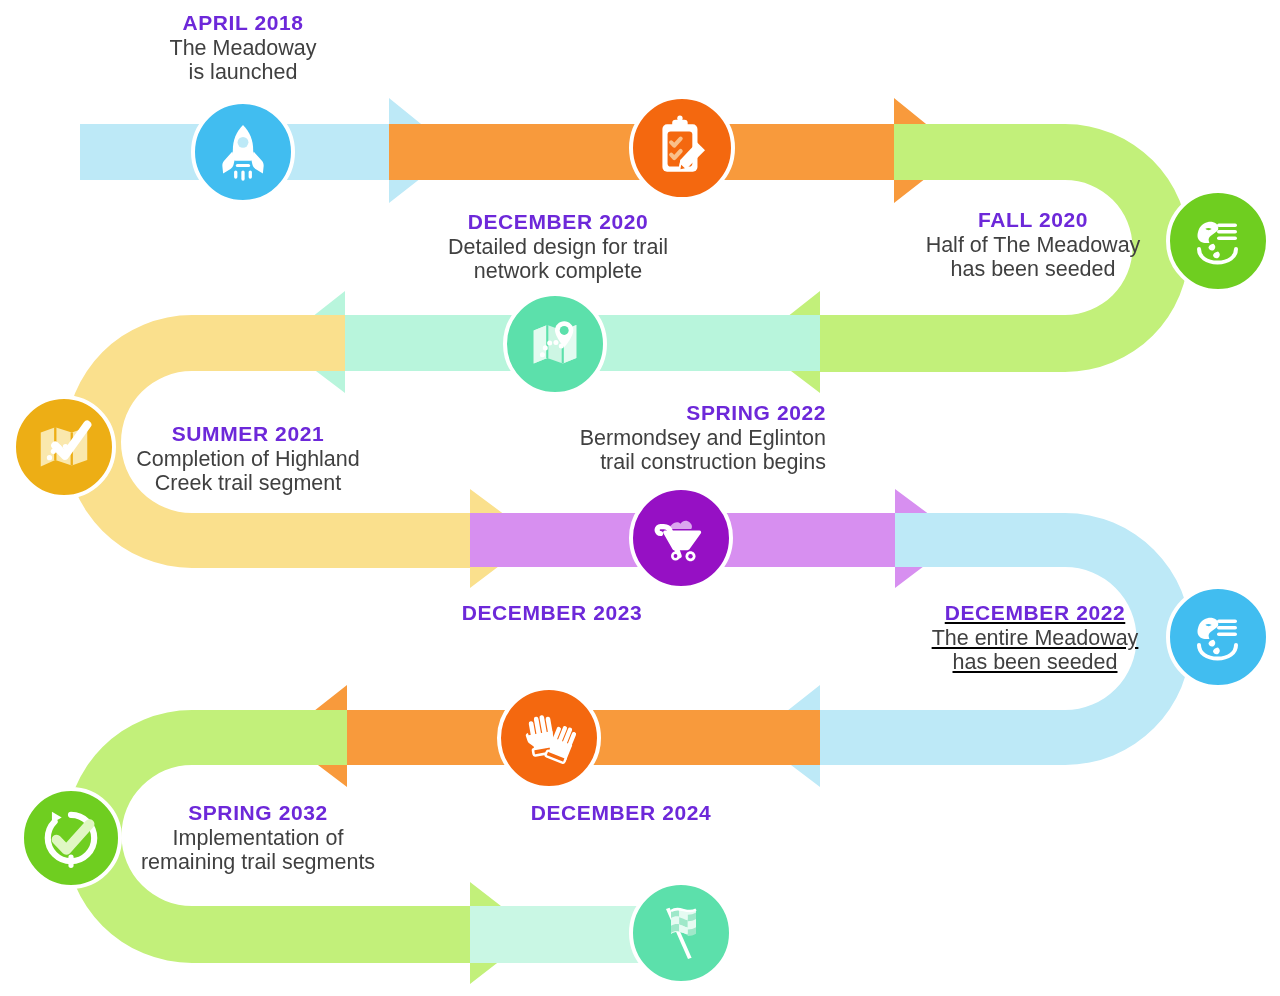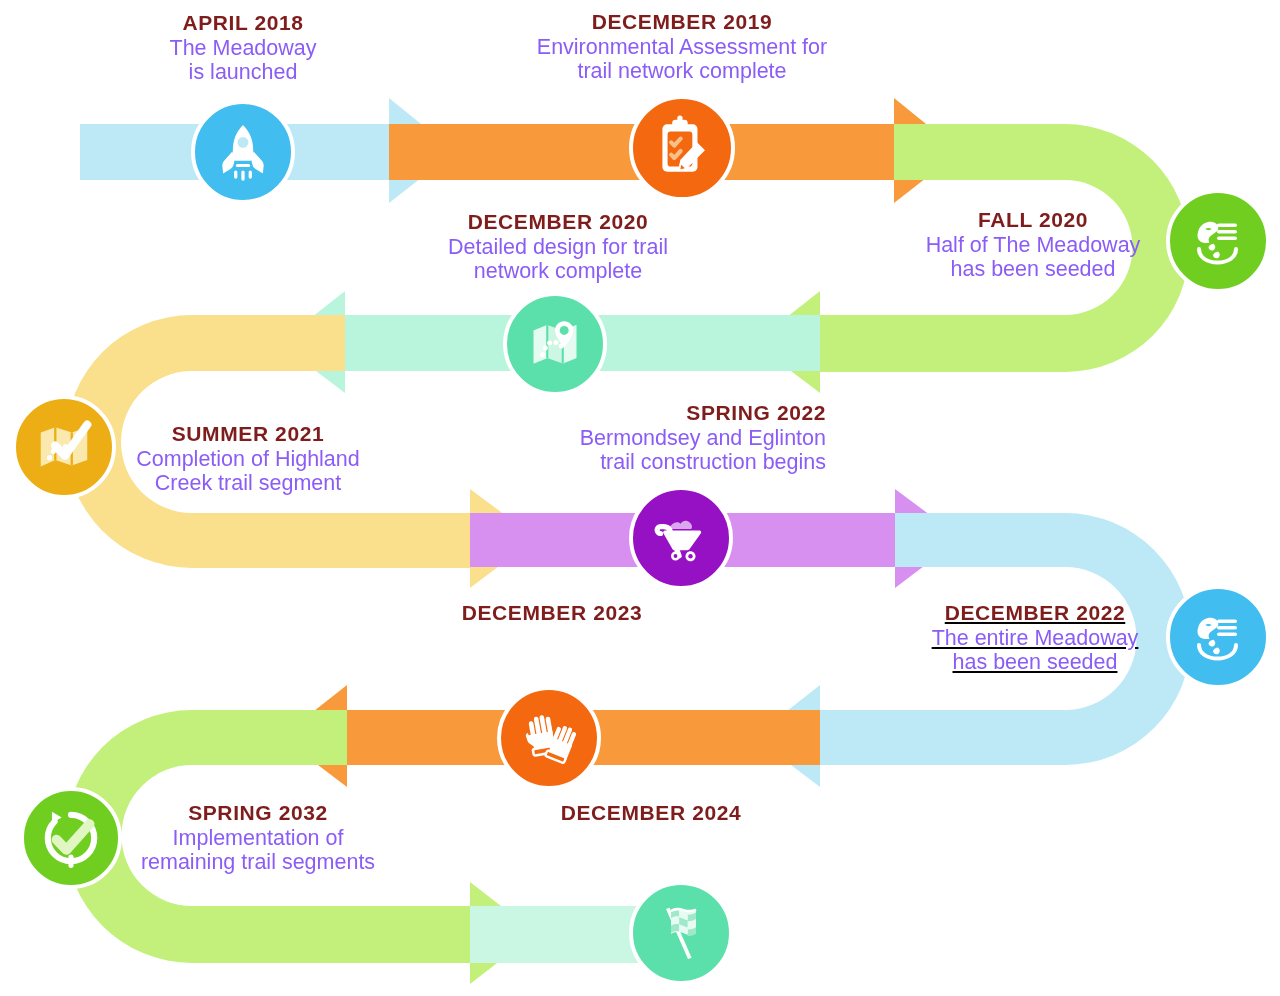--- a/index.html
+++ b/index.html
@@ -24,27 +24,27 @@
     width: 1280px;
     height: 996px;
   }
   .milestone {
     position: absolute;
     text-align: center;
     line-height: 1.12;
   }
   .ms-date {
     font-weight: bold;
-    color: #7f1d1d;
+    color: #6d28d9;
     font-size: 21px;
     letter-spacing: 0.6px;
     white-space: nowrap;
   }
   .ms-desc {
-    color: #8b5cf6;
+    color: #404040;
     font-size: 21.5px;
     white-space: pre-line;
     margin-top: 1px;
   }
   .badge {
     position: absolute;
     border-radius: 50%;
     box-sizing: border-box;
     border: 4px solid #ffffff;
     display: flex;
@@ -288,25 +288,20 @@
       </svg>
     </span>
   </div>
 
   <div class="milestone" style="left:113px; top:11px; width:260px;">
     <div class="ms-date">APRIL 2018</div>
     <div class="ms-desc">The Meadoway
 is launched</div>
   </div>
 
-  <div class="milestone" style="left:507px; top:10px; width:350px;">
-    <div class="ms-date">DECEMBER 2019</div>
-    <div class="ms-desc">Environmental Assessment for
-trail network complete</div>
-  </div>
 
   <div class="milestone" style="left:893px; top:208px; width:280px;">
     <div class="ms-date">FALL 2020</div>
     <div class="ms-desc">Half of The Meadoway
 has been seeded</div>
   </div>
 
   <div class="milestone" style="left:413px; top:210px; width:290px;">
     <div class="ms-date">DECEMBER 2020</div>
     <div class="ms-desc">Detailed design for trail
@@ -334,17 +329,17 @@
   <div class="milestone" style="left:382px; top:601px; width:340px;">
     <div class="ms-date">DECEMBER 2023</div>
   </div>
 
   <div class="milestone" style="left:110px; top:801px; width:296px;">
     <div class="ms-date">SPRING 2032</div>
     <div class="ms-desc">Implementation of
 remaining trail segments</div>
   </div>
 
-  <div class="milestone" style="left:501px; top:801px; width:300px;">
+  <div class="milestone" style="left:471px; top:801px; width:300px;">
     <div class="ms-date">DECEMBER 2024</div>
   </div>
 
 </div>
 
 </body></html>

